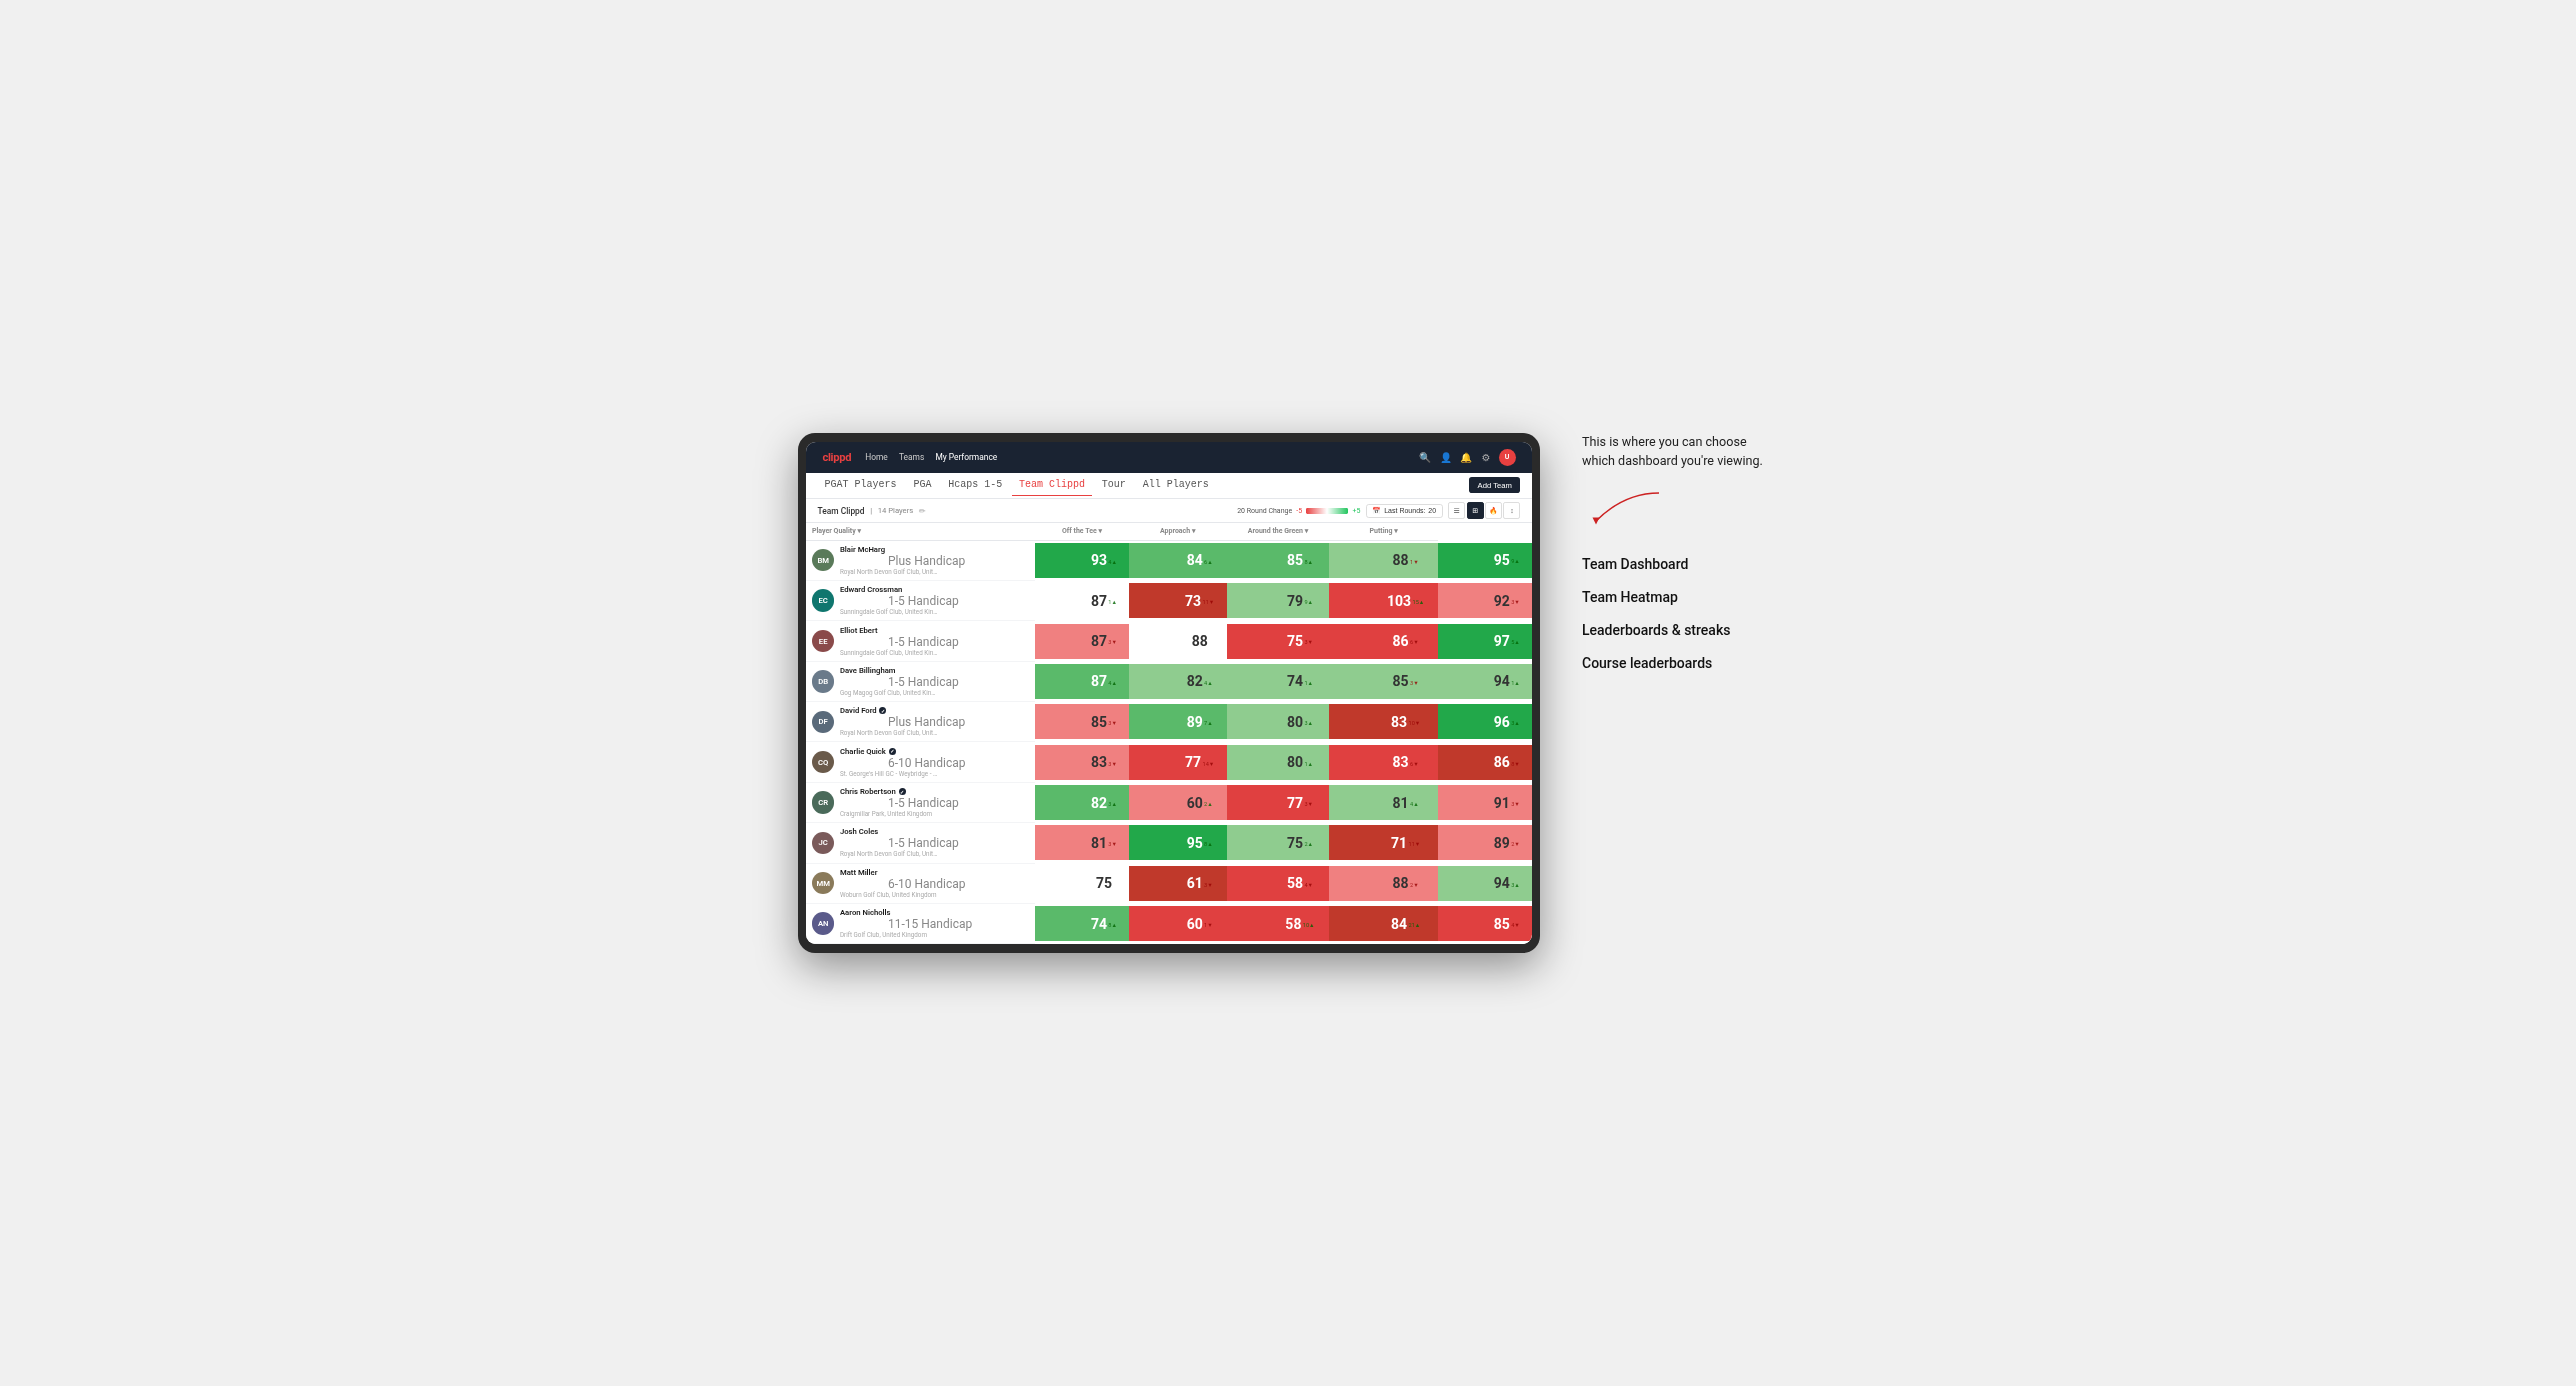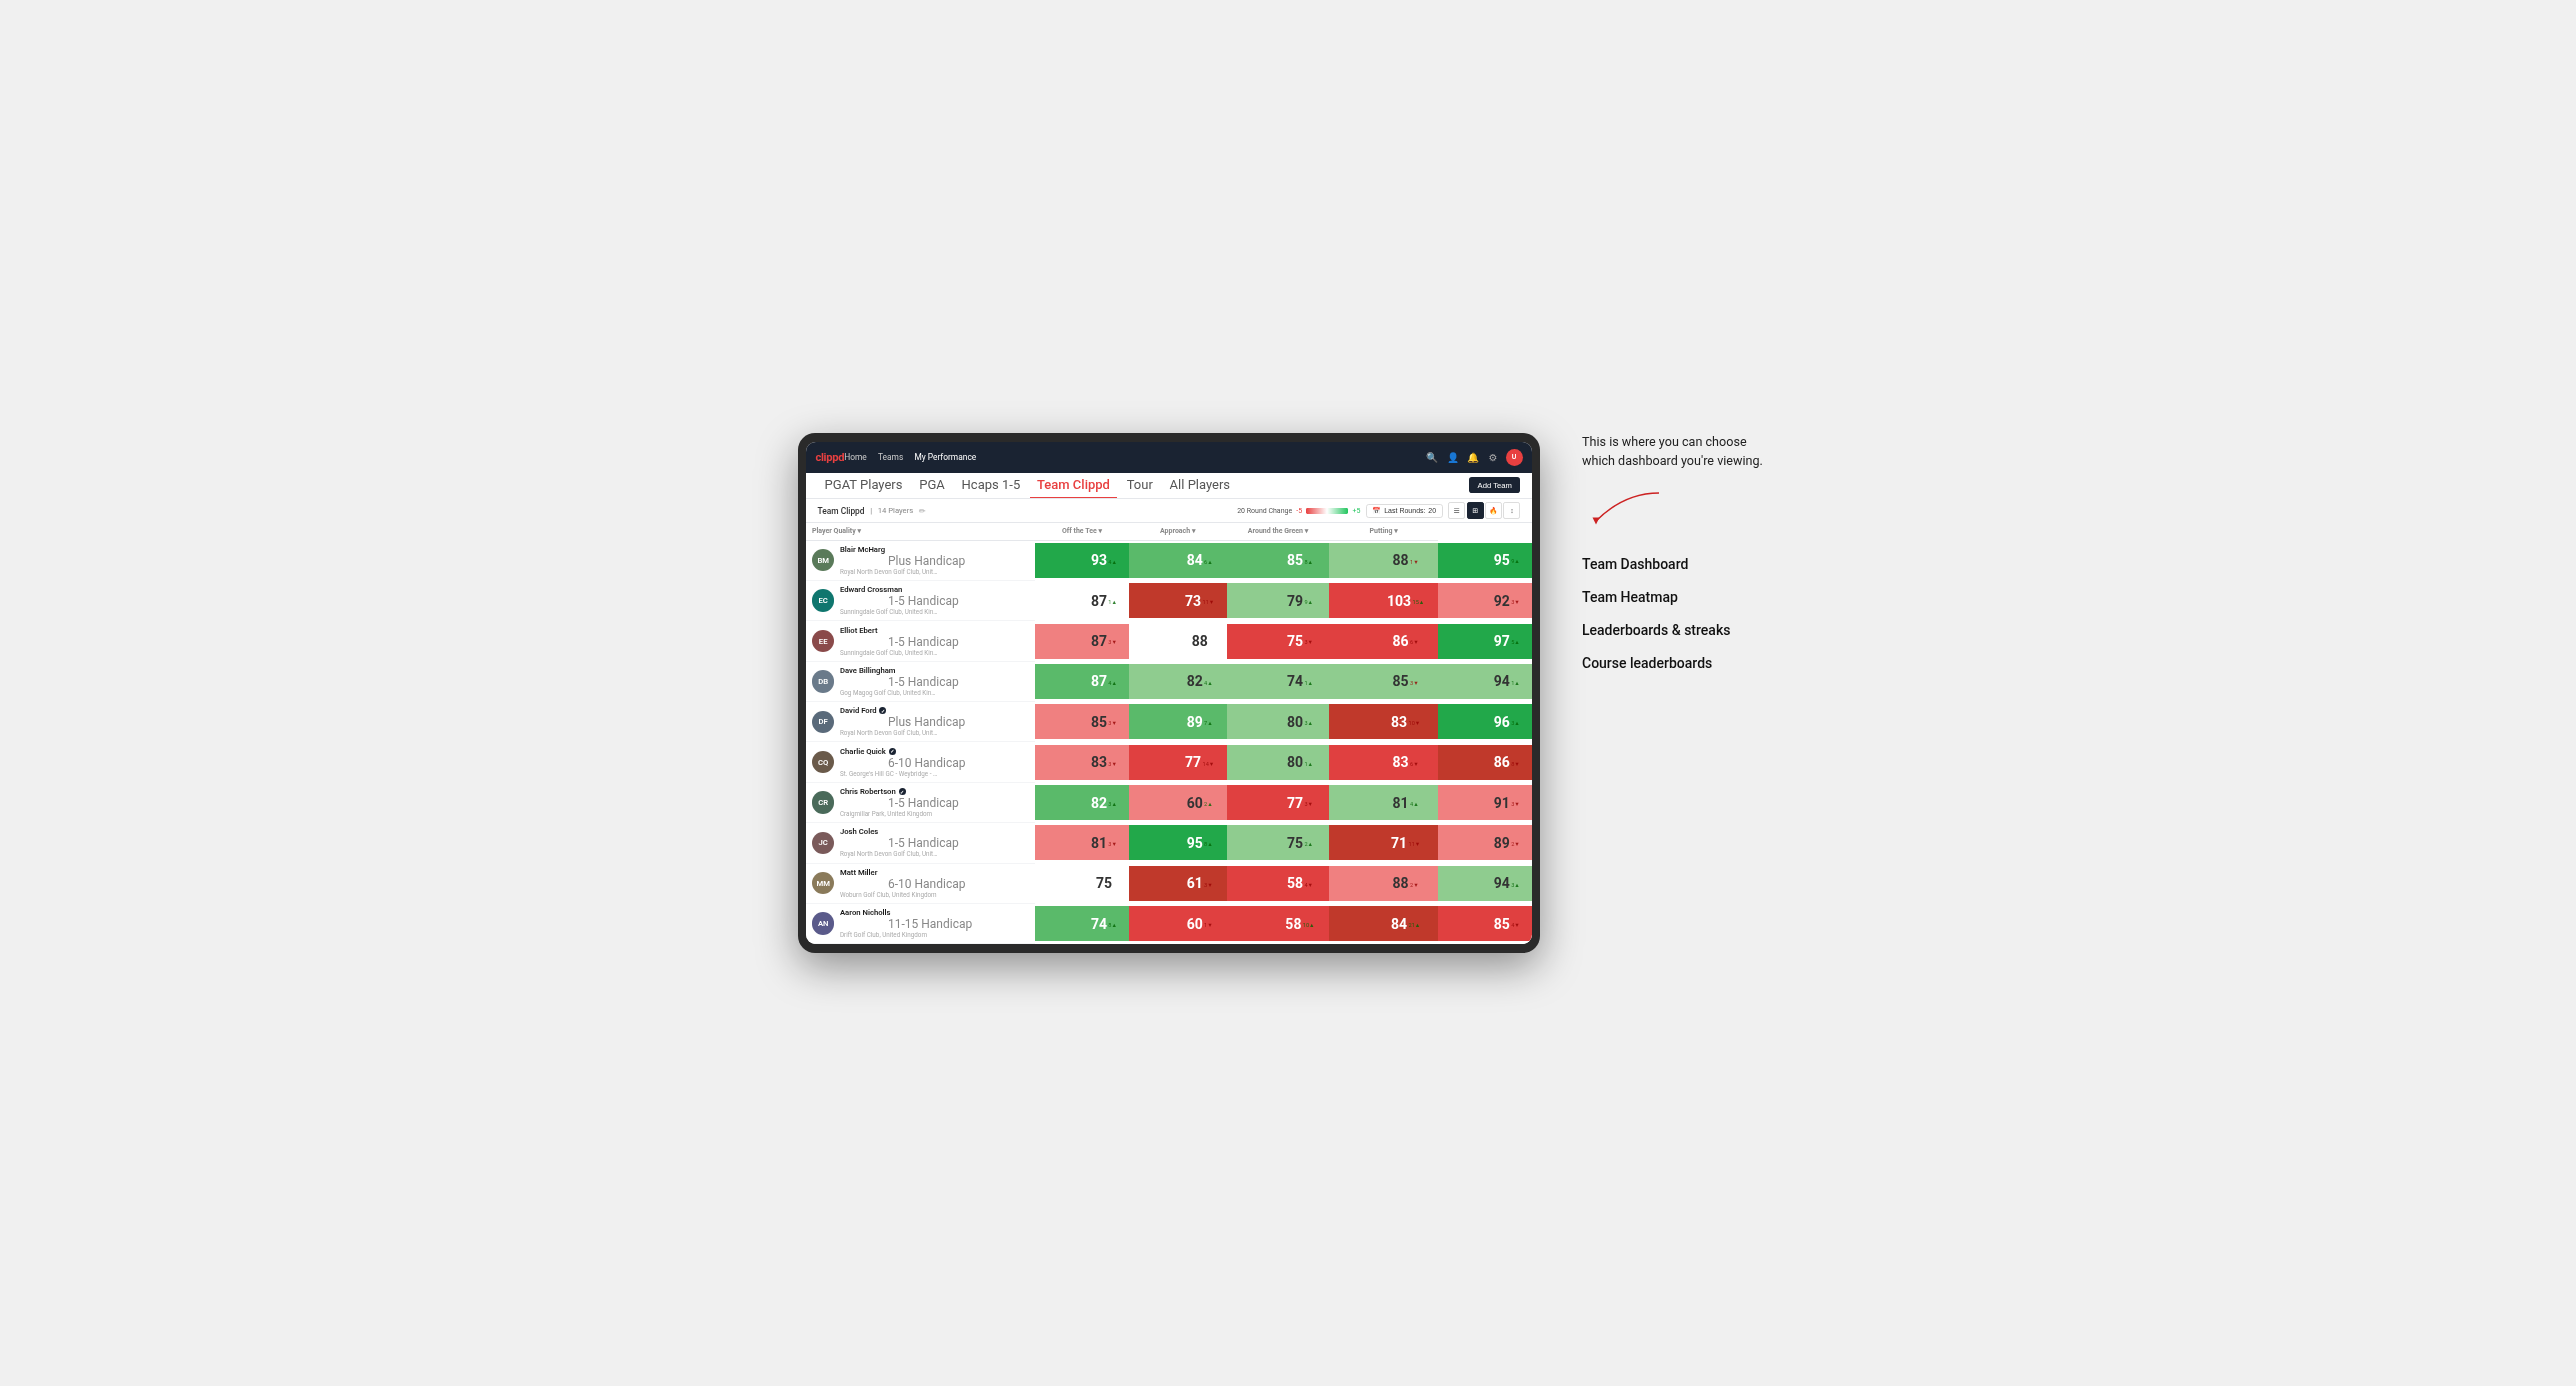--- a/index.html
+++ b/index.html
@@ -35,22 +35,23 @@
       background: #fff;
       border-radius: 9.8px;
       overflow: hidden;
     }
 
     
     .top-nav {
       background: #1a2332;
       display: flex;
       align-items: center;
-      padding: 0 9px;
+      padding: 0 16px;
       height: 31px;
+      gap: 14px;
     }
 
     .nav-logo {
       color: #e84040;
       font-weight: 700;
       font-size: 11.2px;
       letter-spacing: -0.3px;
     }
 
     .nav-links {
@@ -101,24 +102,25 @@
       border-bottom: 0.7px solid #e5e7eb;
       display: flex;
       align-items: center;
       padding: 0 11.2px;
       height: 26.6px;
       gap: 2.8px;
     }
 
     .sub-nav-link {
       color: #555;
-      font-size: 13px;
+      font-size: 10px;
       padding: 4.2px 7px;
       text-decoration: none;
       border-bottom: 1.4px solid transparent;
+      font-family: Liberation Mono, monospace;
     }
 
     .sub-nav-link.active {
       color: #e84040;
       border-bottom: 1.4px solid #e84040;
       font-weight: 500;
     }
 
     .sub-nav-spacer { flex: 1; }
 

